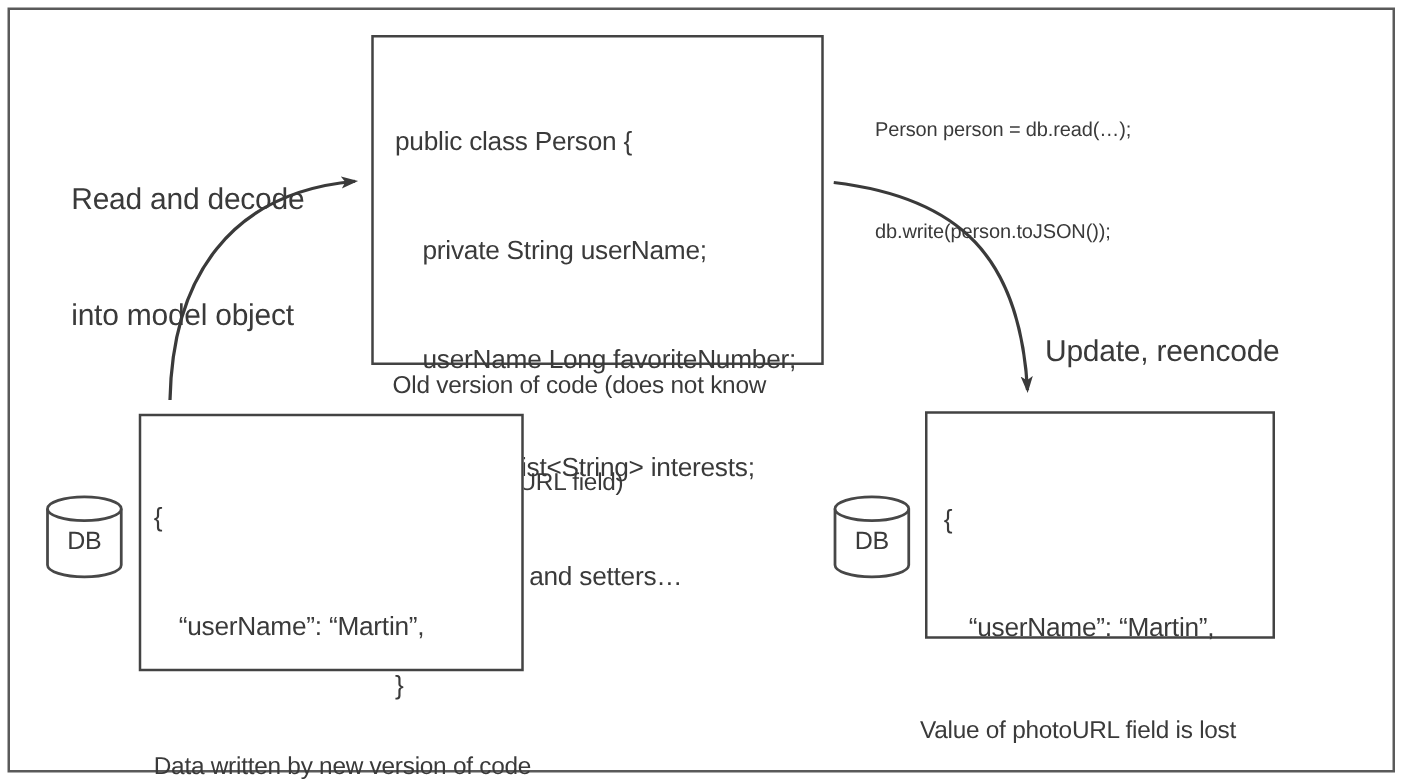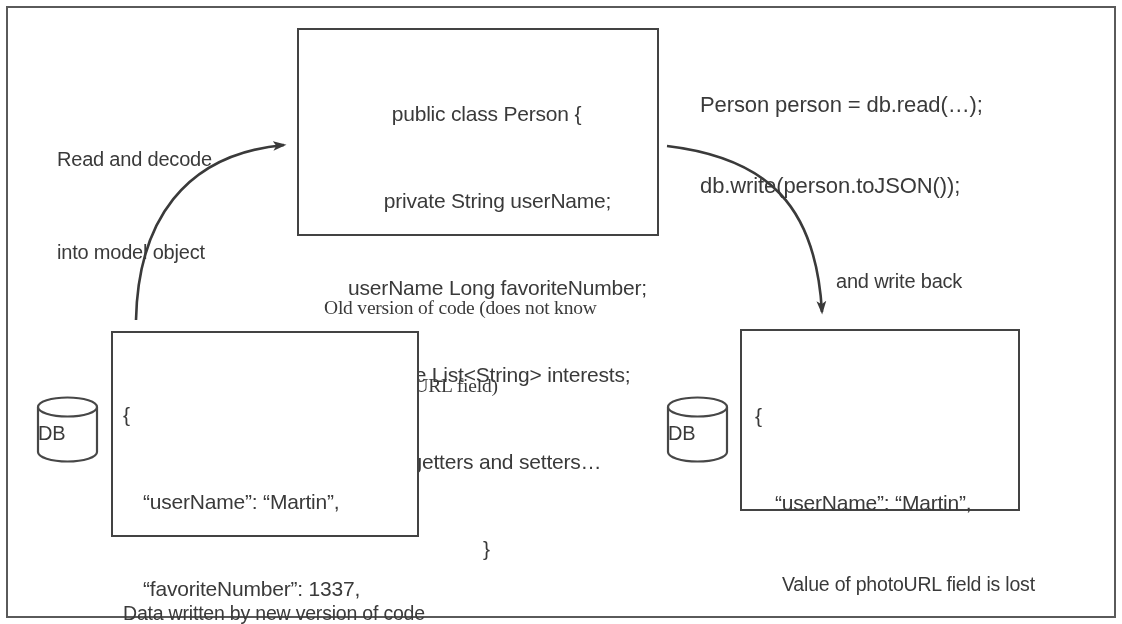--- a/index.html
+++ b/index.html
@@ -29,30 +29,30 @@
   .code-lines{
     font-size:21px;line-height:29px;letter-spacing:-0.2px;
     white-space:pre;
   }
   .person-lines{padding:11px 0 0 17px;}
   .json-lines-left{padding:9px 0 0 10px;}
   .json-lines-right{padding:12px 0 0 13px;}
   .indent{padding-left:22px;}
   .indent20{padding-left:20px;}
   .label{
-    font-size:20px;line-height:31px;letter-spacing:-0.2px;white-space:pre;
+    font-size:24px;line-height:31px;letter-spacing:-0.2px;white-space:pre;
   }
   .snippet{
-    font-size:22px;line-height:27px;letter-spacing:-0.1px;white-space:pre;
+    font-size:16px;line-height:27px;letter-spacing:-0.1px;white-space:pre;
   }
   .caption{
     font-size:19.5px;line-height:26px;letter-spacing:-0.2px;white-space:pre;
   }
   .db-label{
-    font-size:20px;text-align:left;letter-spacing:-0.2px;
+    font-size:20px;text-align:center;letter-spacing:-0.2px;
   }
 </style>
 </head>
 <body>
 
 <div class="frame"></div>
 
 <svg class="overlay" viewBox="0 0 1122 624" xmlns="http://www.w3.org/2000/svg">
   <defs>
     <marker id="ah" markerUnits="userSpaceOnUse" markerWidth="16" markerHeight="14" refX="11" refY="5.5" orient="auto">
@@ -71,64 +71,64 @@
 
   <g stroke="#474747" stroke-width="2.2" fill="#ffffff">
     <path d="M668,407 L668,452 a29.5,9.5 0 0 0 59,0 L727,407"></path>
     <ellipse cx="697.5" cy="407" rx="29.5" ry="9.5"></ellipse>
   </g>
 </svg>
 
 <div class="abs db-label" style="left:38px;top:422px;width:59px;">DB</div>
 <div class="abs db-label" style="left:668px;top:422px;width:59px;">DB</div>
 
-<div class="box code-lines person-lines" style="left:297px;top:28px;width:362px;height:208px;text-align:center;">
+<div class="box code-lines person-lines" style="left:297px;top:28px;width:362px;height:264px;">
   <div>public class Person {</div>
   <div class="indent">private String userName;</div>
   <div class="indent">userName Long favoriteNumber;</div>
   <div class="indent">private List&lt;String&gt; interests;</div>
   <div class="indent">// getters and setters…</div>
   <div>}</div>
 </div>
 
-<div class="abs caption" style="left:324px;top:243px;font-family:Liberation Serif, serif;">
+<div class="abs caption" style="left:314px;top:243px;">
   <div>Old version of code (does not know</div>
   <div>about photoURL field)</div>
 </div>
 
 <div class="abs snippet" style="left:700px;top:37px;">
   <div>Person person = db.read(…);</div>
   <div>db.write(person.toJSON());</div>
 </div>
 
 <div class="abs label" style="left:57px;top:82px;">
   <div>Read and decode</div>
   <div>into model object</div>
 </div>
 
 <div class="abs label" style="left:836px;top:204px;">
+  <div>Update, reencode</div>
   <div>and write back</div>
 </div>
 
 <div class="box code-lines json-lines-left" style="left:111px;top:331px;width:308px;height:206px;">
   <div>{</div>
   <div class="indent20">“userName”: “Martin”,</div>
-  <div class="indent20">“favoriteNumber”: 1337,</div>
   
   
   
 </div>
 
 <div class="abs caption" style="left:123px;top:548px;">
   <div>Data written by new version of code</div>
   
 </div>
 
 <div class="box code-lines json-lines-right" style="left:740px;top:329px;width:280px;height:182px;">
   <div>{</div>
   <div class="indent20">“userName”: “Martin”,</div>
   
   
 </div>
 
-<div class="abs caption" style="left:782px;top:519px;">
+<div class="abs caption" style="left:736px;top:519px;">
   <div>Value of photoURL field is lost</div>
 </div>
 
 </body></html>

